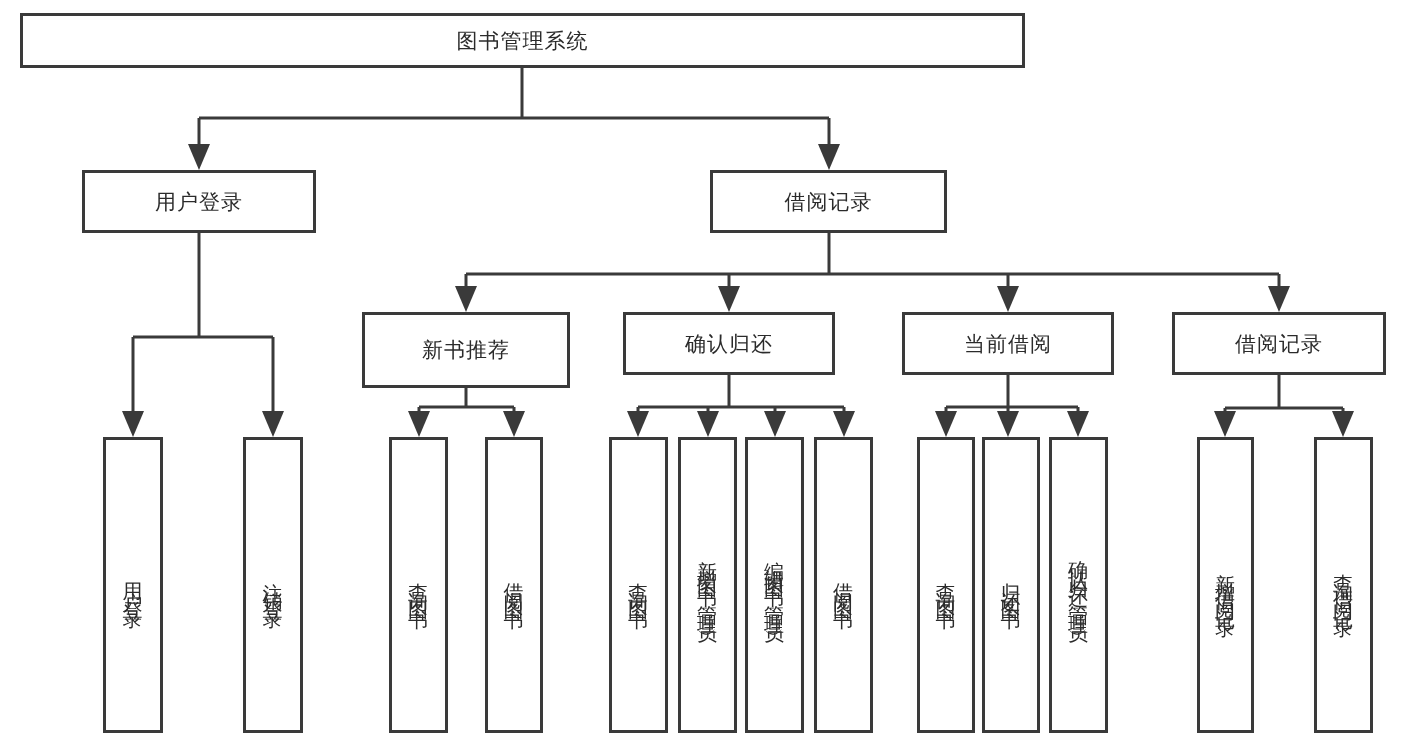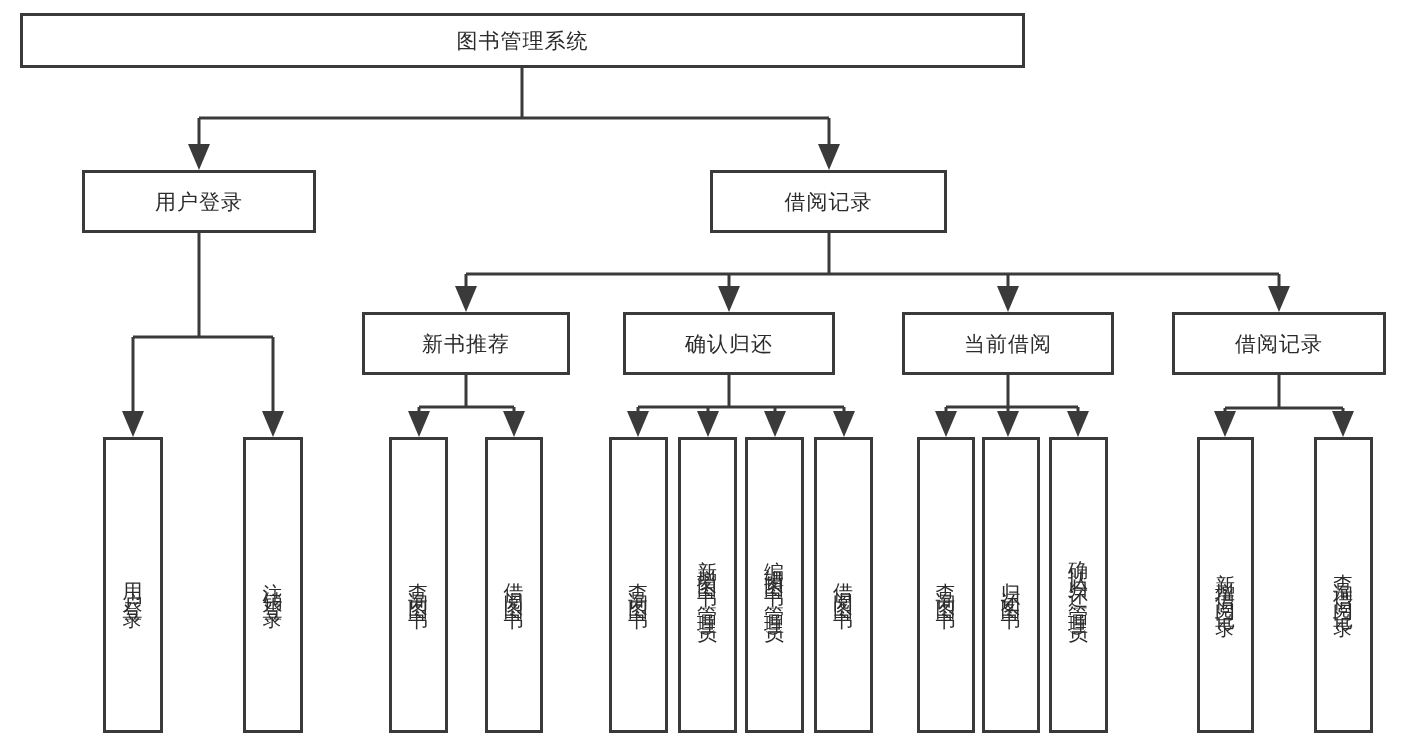--- a/index.html
+++ b/index.html
@@ -64,21 +64,21 @@
     <path class="ln" d="M1279 375 V408 M1225 408 H1343 M1225 408 V413 M1343 408 V413"></path>
     <polygon class="ar" points="1214,411 1236,411 1225,437"></polygon>
     <polygon class="ar" points="1332,411 1354,411 1343,437"></polygon>
   </svg>
 
   <div class="box hbox" style="left:20px;top:13px;width:1005px;height:55px">图书管理系统</div>
 
   <div class="box hbox" style="left:82px;top:170px;width:234px;height:63px">用户登录</div>
   <div class="box hbox" style="left:710px;top:170px;width:237px;height:63px">借阅记录</div>
 
-  <div class="box hbox" style="left:362px;top:312px;width:208px;height:63px">新书推荐</div>
+  <div class="box hbox" style="left:362px;top:312px;width:208px;height:76px">新书推荐</div>
   <div class="box hbox" style="left:623px;top:312px;width:212px;height:63px">确认归还</div>
   <div class="box hbox" style="left:902px;top:312px;width:212px;height:63px">当前借阅</div>
   <div class="box hbox" style="left:1172px;top:312px;width:214px;height:63px">借阅记录</div>
 
   <div class="box vbox" style="left:103px;width:60px">
     <span class="vtext">用户登录</span>
   </div>
   <div class="box vbox" style="left:243px;width:60px">
     <span class="vtext">注销登录</span>
   </div>

